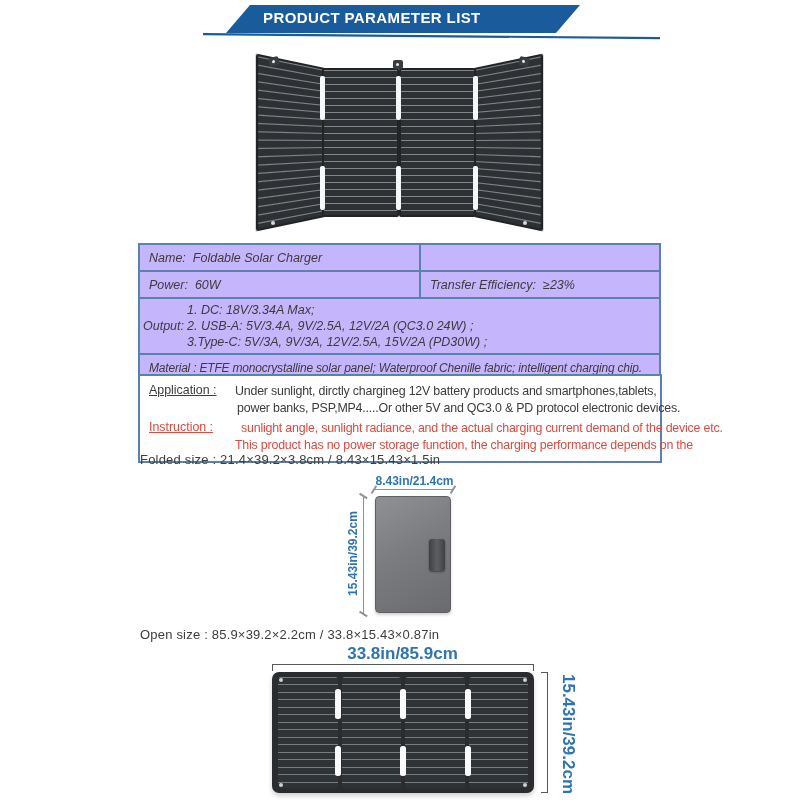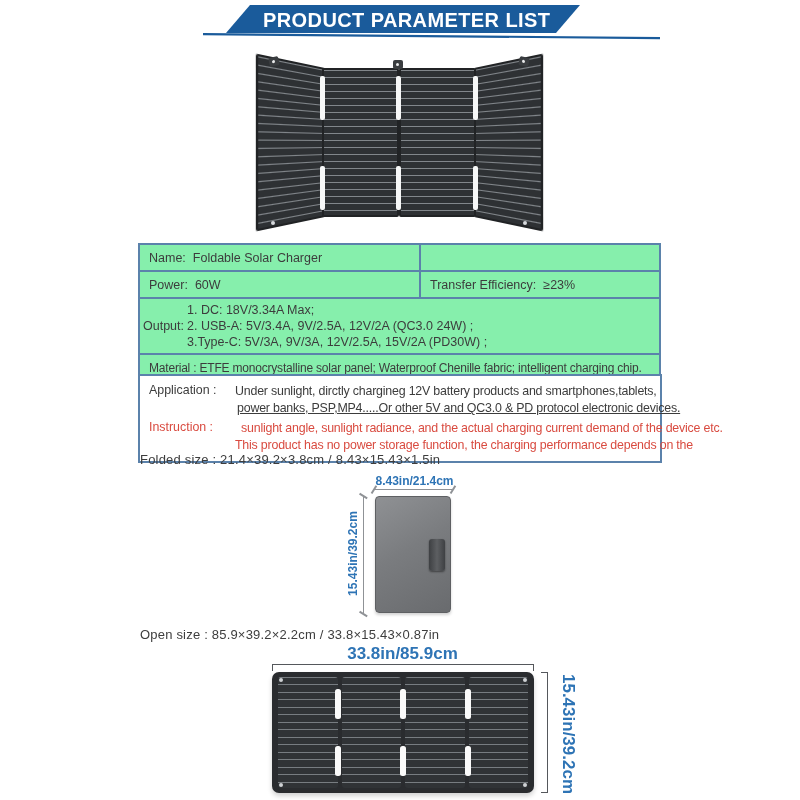--- a/index.html
+++ b/index.html
@@ -3,21 +3,21 @@
 <meta charset="utf-8">
 <style>
   * { margin:0; padding:0; box-sizing:border-box; }
   html,body { background:#ffffff; }
   body { width:800px; height:800px; position:relative; overflow:hidden;
          font-family:"Liberation Sans", sans-serif; }
   .abs { position:absolute; }
 
   
   .banner-svg { left:200px; top:4px; }
-  .page-title { left:263px; top:9px; color:#ffffff; font-size:20px; font-weight:bold;
+  .page-title { left:263px; top:9px; color:#ffffff; font-size:15px; font-weight:bold;
                 letter-spacing:.4px; white-space:nowrap; }
 
   
   .hero { left:268px; top:45px; width:262px; height:190px; }
   .panel-face { background-color:#2e3134;
     background-image:repeating-linear-gradient(to bottom, rgba(198,204,210,.55) 0 1px, transparent 1px 7px);
     border:2px solid #212325; border-radius:2px; }
   .hero .mid-l { left:54px; top:23px; width:77px; height:149px; }
   .hero .mid-r { left:131px; top:23px; width:77px; height:149px; }
   .hero .wing-l { left:-12px; top:23px; width:69px; height:149px;
@@ -25,38 +25,38 @@
   .hero .wing-r { left:206px; top:23px; width:69px; height:149px;
     transform-origin:0% 50%; transform:perspective(230px) rotateY(-33deg); }
   .hinge { width:5px; height:44px; background:#f7f8f8; border-radius:2px; }
   .tab { width:10px; height:9px; background:#3a3d40; border-radius:2px; }
   .tab .hole { position:absolute; left:3px; top:3px; width:3px; height:3px;
     background:#e9eaeb; border-radius:50%; }
   .grommet { width:4px; height:4px; background:#d7dadd; border-radius:50%; }
 
   
   .spec-table { left:138px; top:243px; width:523px; border:2px solid #5b82ab;
-    background:#86efac; font-size:12.5px; color:#3c3c3c; }
+    background:#c4b5fd; font-size:12.5px; color:#3c3c3c;font-style:italic; }
   .spec-row { display:flex; border-bottom:2px solid #5b82ab; }
   .spec-row:last-child { border-bottom:none; }
   .cell { display:flex; align-items:center; padding-left:9px; height:25px; }
   .cell-left { width:281px; border-right:2px solid #5b82ab; }
   .cell-right { flex:1; }
   .cell .val { margin-left:7px; }
   .output-row { align-items:center; padding:3px 0; }
   .output-label { width:47px; padding-left:3px; align-self:center; flex-shrink:0; }
   .output-lines { line-height:16px; }
   .material-row { height:25px; align-items:center; display:flex; padding-left:9px;
     font-size:12px; letter-spacing:-0.2px; white-space:nowrap; }
 
   
   .usage-box { left:138px; top:374px; width:524px; border:2px solid #5b82ab;
     background:#fff; padding:7px 4px 7px 9px; font-size:12.4px; }
   .usage-entry { display:flex; }
-  .usage-label { width:86px; flex-shrink:0; }
+  .usage-label { width:86px; flex-shrink:0;text-decoration:underline; }
   .usage-lines { line-height:17px; letter-spacing:-0.2px; white-space:nowrap; }
   .usage-app { color:#3c3c3c; }
   .usage-instr { color:#d94b40; margin-top:3px; }
   .usage-instr .usage-label { color:#d94b40; }
 
   
   .size-caption { color:#3d3d3d; font-size:13px; letter-spacing:.2px; white-space:nowrap; }
   .folded-caption { left:140px; top:452px;text-align:center; }
   .open-caption { left:140px; top:627px; }
 
@@ -164,21 +164,21 @@
   <div class="spec-row material-row">
     <span>Material : ETFE monocrystalline solar panel; Waterproof Chenille fabric; intelligent charging chip.</span>
   </div>
 </div>
 
 <div class="abs usage-box">
   <div class="usage-entry usage-app">
     <div class="usage-label">Application :</div>
     <div class="usage-lines">
       <div>Under sunlight, dirctly chargineg 12V battery products and smartphones,tablets,</div>
-      <div style="padding-left:2px;text-decoration:underline;">power banks, PSP,MP4.....Or other 5V and QC3.0 &amp; PD protocol electronic devices.</div>
+      <div style="padding-left:2px;">power banks, PSP,MP4.....Or other 5V and QC3.0 &amp; PD protocol electronic devices.</div>
     </div>
   </div>
   <div class="usage-entry usage-instr">
     <div class="usage-label">Instruction :</div>
     <div class="usage-lines">
       <div style="padding-left:6px;">sunlight angle, sunlight radiance, and the actual charging current demand of the device etc.</div>
       <div>This product has no power storage function, the charging performance depends on the</div>
     </div>
   </div>
 </div>

